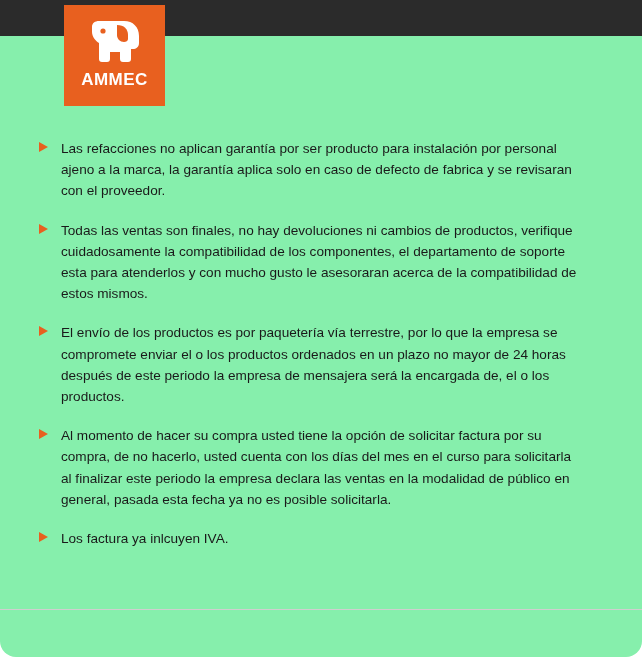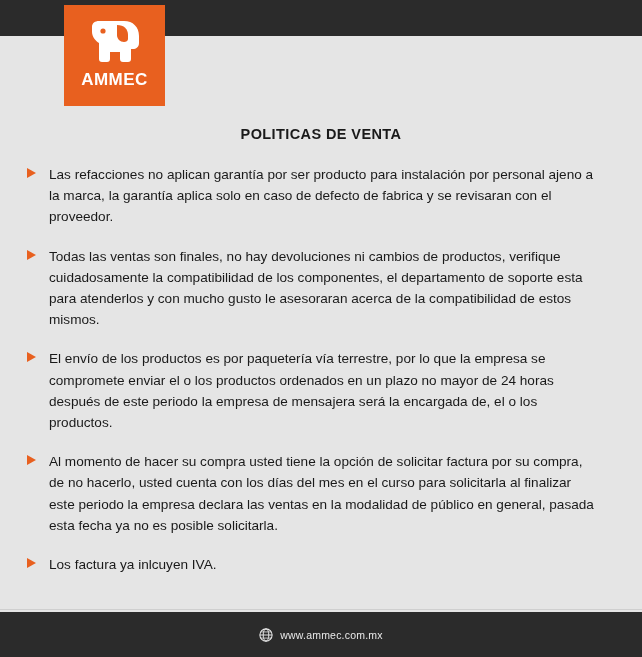--- a/index.html
+++ b/index.html
@@ -10,21 +10,21 @@
     width: 642px;
     height: 657px;
     background: #ffffff;
     font-family: "Liberation Sans", sans-serif;
     overflow: hidden;
   }
   .page {
     position: relative;
     width: 642px;
     height: 657px;
-    background: #e5e5e5;
+    background: #86efac;
     box-sizing: border-box;
     border-radius: 16px;
   }
   
   .topbar {
     position: absolute;
     top: 0;
     left: 0;
     width: 642px;
     height: 36px;
@@ -69,21 +69,21 @@
     text-align: center;
     font-size: 14.5px;
     font-weight: bold;
     color: #1a1a1a;
     letter-spacing: 0.4px;
     margin: 0 0 22px 0;
     font-family: "Liberation Sans", sans-serif;
   }
   ul.policy-list {
     list-style: none;
-    margin: 0;
+    margin: 12px;
     padding: 0 48px 0 27px;
   }
   ul.policy-list li {
     position: relative;
     padding-left: 22px;
     margin-bottom: 18px;
     font-size: 13.6px;
     line-height: 1.56;
     color: #1a1a1a;
     text-align: left;
@@ -139,21 +139,20 @@
   <div class="logo-box">
     <svg class="logo-mark" viewBox="0 0 58 44" aria-hidden="true">
       <path d="M6 8 C6 4 9 2 13 2 L38 2 C47 2 53 8 53 17 L53 24 C53 28 50 30 47 30 L45 30 L45 40 C45 42 44 43 42 43 L37 43 C35 43 34 42 34 40 L34 33 L24 33 L24 40 C24 42 23 43 21 43 L16 43 C14 43 13 42 13 40 L13 24 C10 22 6 18 6 13 Z" fill="#ffffff"></path>
       <circle cx="17" cy="12" r="2.6" fill="#e8601f"></circle>
       <path d="M31 6 C38 6 42 10 42 16 L42 20 C42 22 40 23 38 23 C34 23 31 20 31 16 Z" fill="#e8601f"></path>
     </svg>
     <div class="logo-text">AMMEC</div>
   </div>
 
   <div class="content">
-    <h1 class="doc-title">POLITICAS DE VENTA</h1>
 
     <ul class="policy-list">
       <li>
         <span class="bullet"></span>
         <span>Las refacciones no aplican garantía por ser producto para instalación por personal ajeno a la marca, la garantía aplica solo en caso de defecto de fabrica y se revisaran con el proveedor.</span>
       </li>
       <li>
         <span class="bullet"></span>
         <span>Todas las ventas son finales, no hay devoluciones ni cambios de productos, verifique cuidadosamente la compatibilidad de los componentes, el departamento de soporte esta para atenderlos y con mucho gusto le asesoraran acerca de la compatibilidad de estos mismos.</span>
       </li>
@@ -167,24 +166,14 @@
       </li>
       <li>
         <span class="bullet"></span>
         <span>Los factura ya inlcuyen IVA.</span>
       </li>
     </ul>
   </div>
 
   <div class="footer-rule"></div>
 
-  <div class="footer">
-    <svg class="globe" width="14" height="14" viewBox="0 0 16 16" aria-hidden="true">
-      <circle cx="8" cy="8" r="7" fill="none" stroke="#e9e9e9" stroke-width="1.2"></circle>
-      <ellipse cx="8" cy="8" rx="3.2" ry="7" fill="none" stroke="#e9e9e9" stroke-width="1.1"></ellipse>
-      <line x1="1" y1="8" x2="15" y2="8" stroke="#e9e9e9" stroke-width="1.1"></line>
-      <line x1="2" y1="4.5" x2="14" y2="4.5" stroke="#e9e9e9" stroke-width="0.9"></line>
-      <line x1="2" y1="11.5" x2="14" y2="11.5" stroke="#e9e9e9" stroke-width="0.9"></line>
-    </svg>
-    <span class="footer-url">www.ammec.com.mx</span>
-  </div>
 
 </div>
 
 </body></html>

